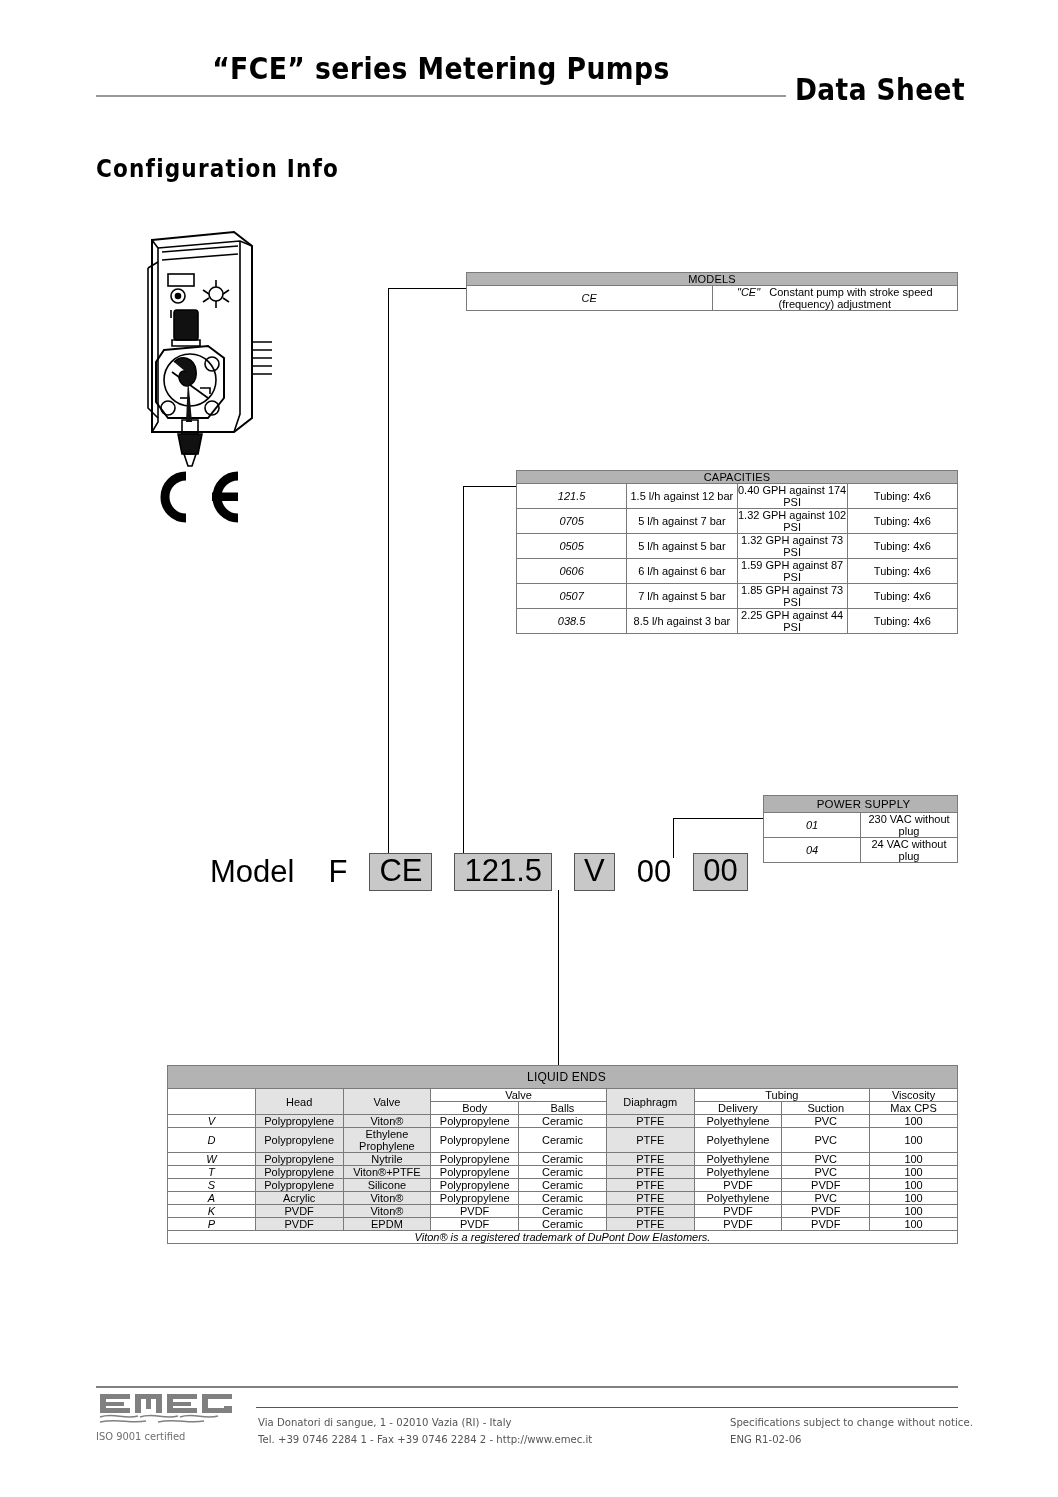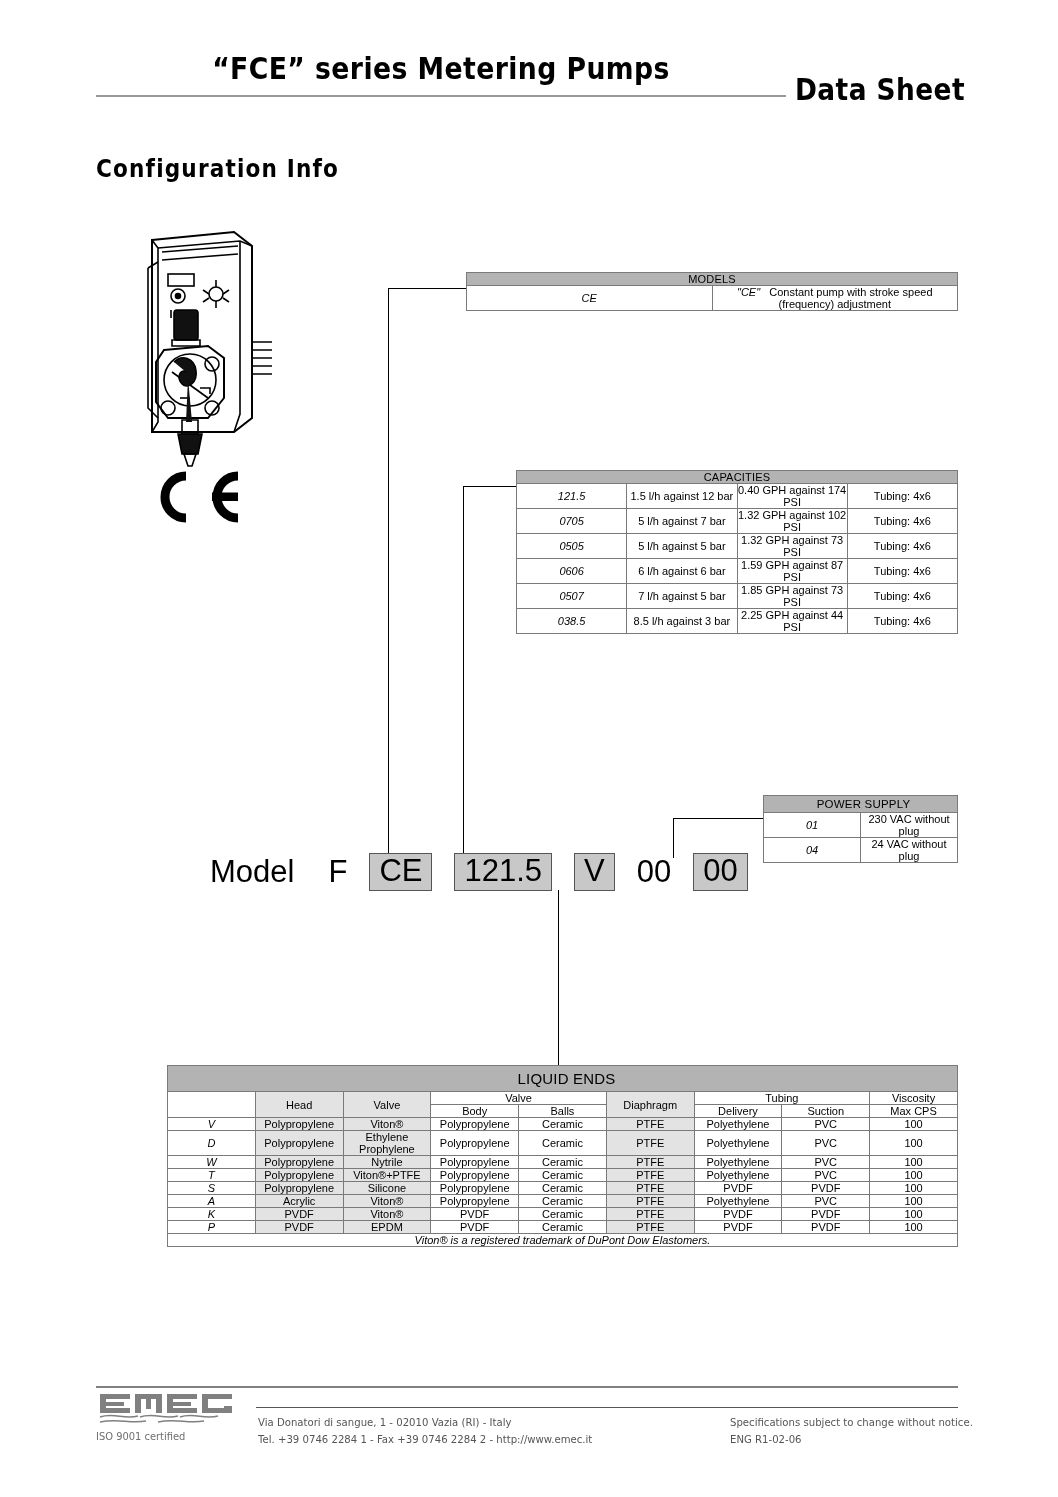--- a/index.html
+++ b/index.html
@@ -185,21 +185,21 @@
   .lh { height: 1px; }
 
   
   .le-wrap {
     position: absolute;
     left: 167px;
     top: 1065px;
     width: 791px;
   }
   .le-wrap table { width: 791px; }
-  .le-wrap .tbl-head td { font-size: 15px; padding: 4px 0 4px 8px; }
+  .le-wrap .tbl-head td { font-size: 12px; padding: 4px 0 4px 8px; }
   .le-wrap th {
     font-weight: bold;
     font-size: 11.5px;
     padding: 4px 0;
   }
   .le-wrap td { font-size: 11.5px; padding: 5px 2px; }
   .shade { background: #e3e3e3 !important; }
   .le-code { font-style: italic; }
   .le-note td {
     text-align: left;

